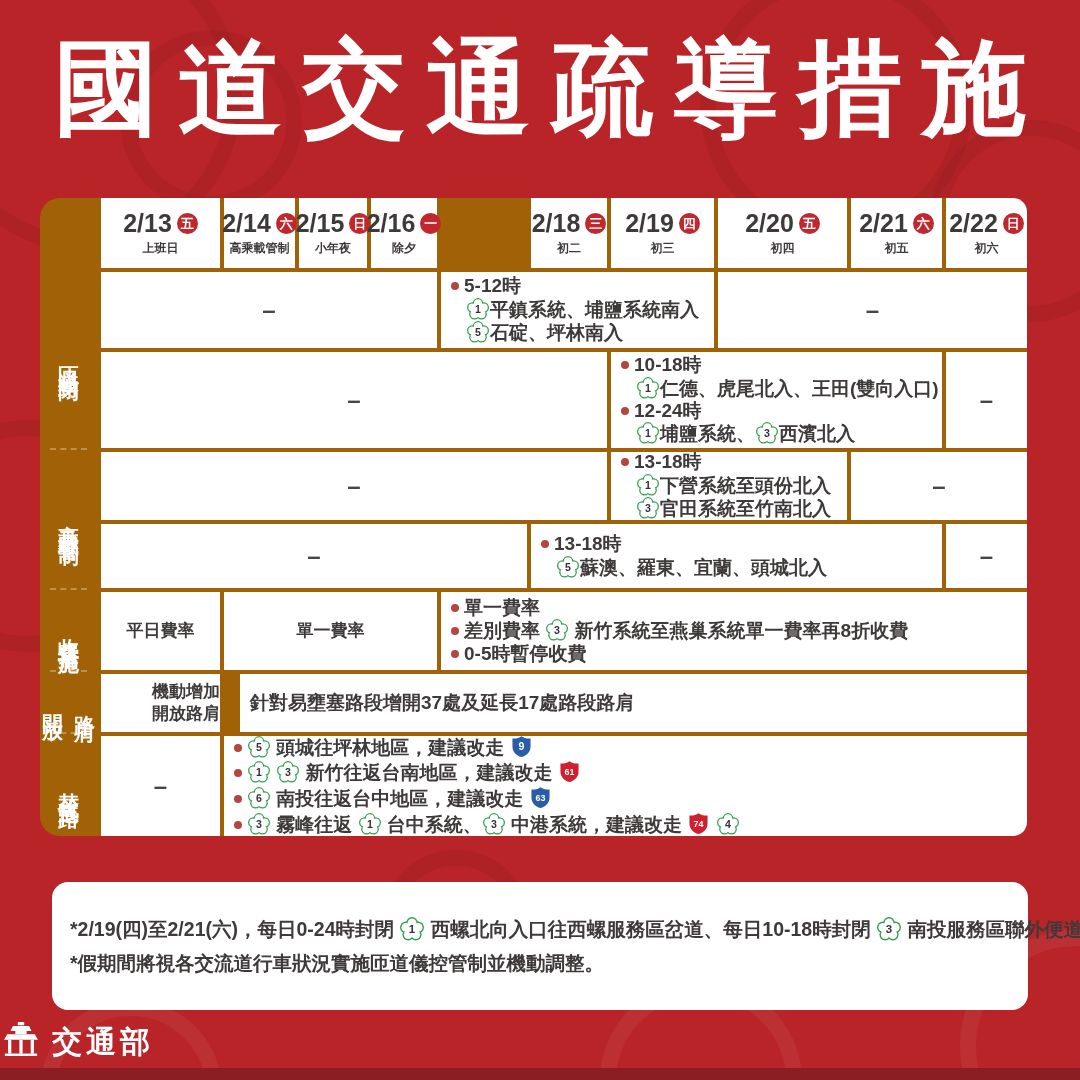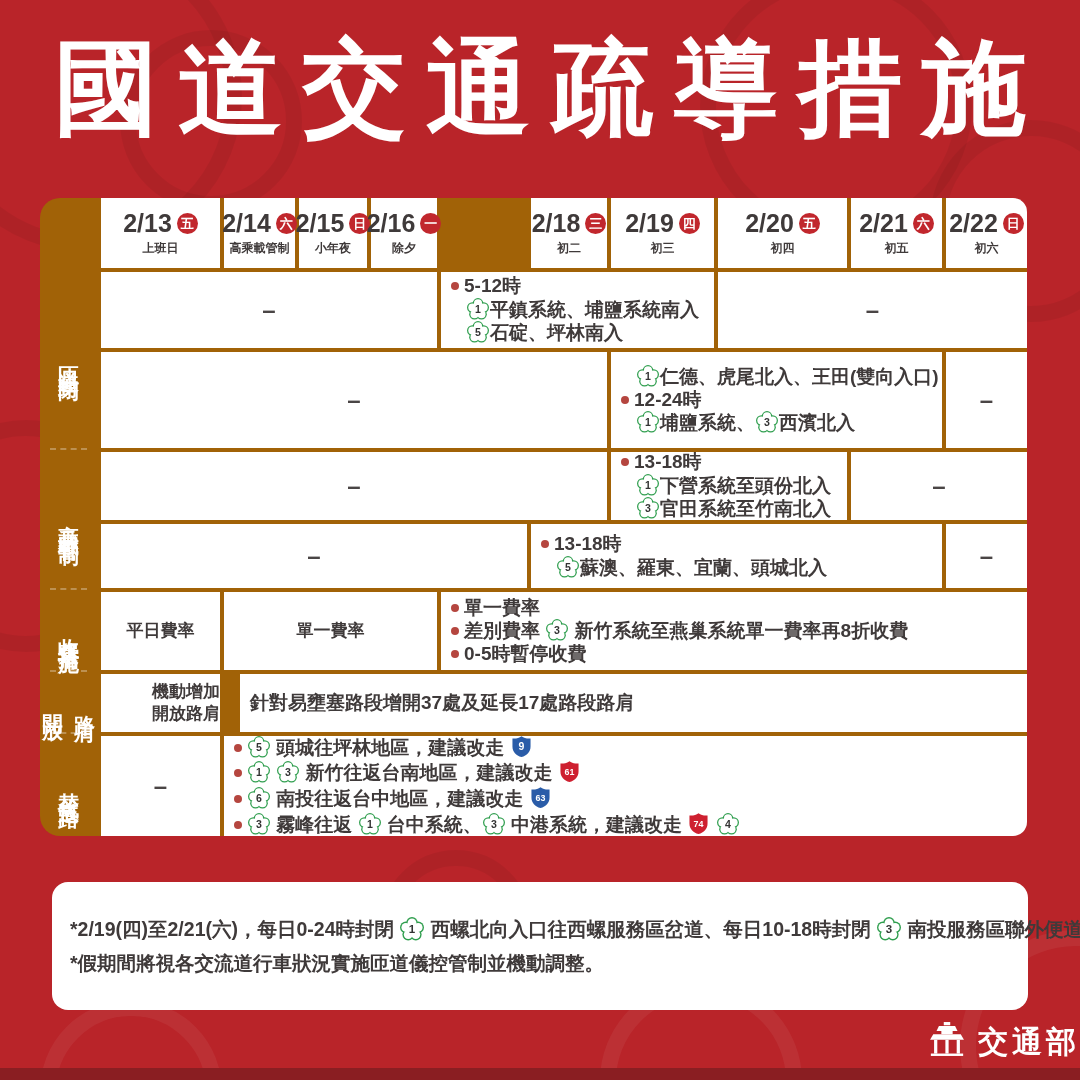--- a/index.html
+++ b/index.html
@@ -63,21 +63,21 @@
     position:absolute;left:52px;top:882px;width:976px;height:128px;
     background:#fff;border-radius:16px;box-sizing:border-box;
     padding:12px 18px;display:flex;flex-direction:column;justify-content:center;gap:7px;
   }
   .note{font-size:19.5px;font-weight:600;color:#3f3a3a;white-space:nowrap;}
   .note .shield-nat{width:24px;height:24px;vertical-align:-5px;}
 
   
   .footer{
     position:absolute;left:0;bottom:16px;width:1080px;
-    display:flex;align-items:center;justify-content:flex-end;gap:10px;
+    display:flex;align-items:center;justify-content:flex-start;gap:10px;
     color:#fff;font-size:30px;font-weight:700;letter-spacing:4px;
   }
   .motc-icon{display:inline-block;}
 </style>
 </head>
 <body>
 
 <div class="cloud dk" style="left:-70px;top:-60px;width:280px;height:280px;"></div>
 <div class="cloud dk" style="left:120px;top:30px;width:150px;height:150px;"></div>
 <div class="cloud dk" style="left:700px;top:-30px;width:240px;height:240px;"></div>
@@ -198,20 +198,21 @@
             <circle cx="17.11" cy="19.06" r="4.8" fill="#fff"></circle>
             <circle cx="8.89" cy="19.06" r="4.8" fill="#fff"></circle>
             <circle cx="6.34" cy="11.24" r="4.8" fill="#fff"></circle>
             <circle cx="13" cy="13.4" r="7" fill="#fff"></circle>
             <text x="13" y="17.6" text-anchor="middle" font-size="12.5" font-weight="bold" fill="#333">5</text>
           </svg></span>石碇、坪林南入</div>
     </div>
     <div class="cell dash" style="grid-area: 2 / 9 / auto / span 3;">–</div>
     <div class="cell dash" style="grid-area: 3 / 2 / auto / span 6;">–</div>
     <div class="cell lines" style="grid-area: 3 / 8 / auto / span 3;">
+      <div class="line"><span class="dot"></span>10-18時</div>
       <div class="line indent"><span class="shield-nat"><svg viewBox="0 0 26 26">
             <circle cx="13" cy="6.4" r="6.3" fill="#2f9e4e"></circle>
             <circle cx="19.66" cy="11.24" r="6.3" fill="#2f9e4e"></circle>
             <circle cx="17.11" cy="19.06" r="6.3" fill="#2f9e4e"></circle>
             <circle cx="8.89" cy="19.06" r="6.3" fill="#2f9e4e"></circle>
             <circle cx="6.34" cy="11.24" r="6.3" fill="#2f9e4e"></circle>
             <circle cx="13" cy="6.4" r="4.8" fill="#fff"></circle>
             <circle cx="19.66" cy="11.24" r="4.8" fill="#fff"></circle>
             <circle cx="17.11" cy="19.06" r="4.8" fill="#fff"></circle>
             <circle cx="8.89" cy="19.06" r="4.8" fill="#fff"></circle>

